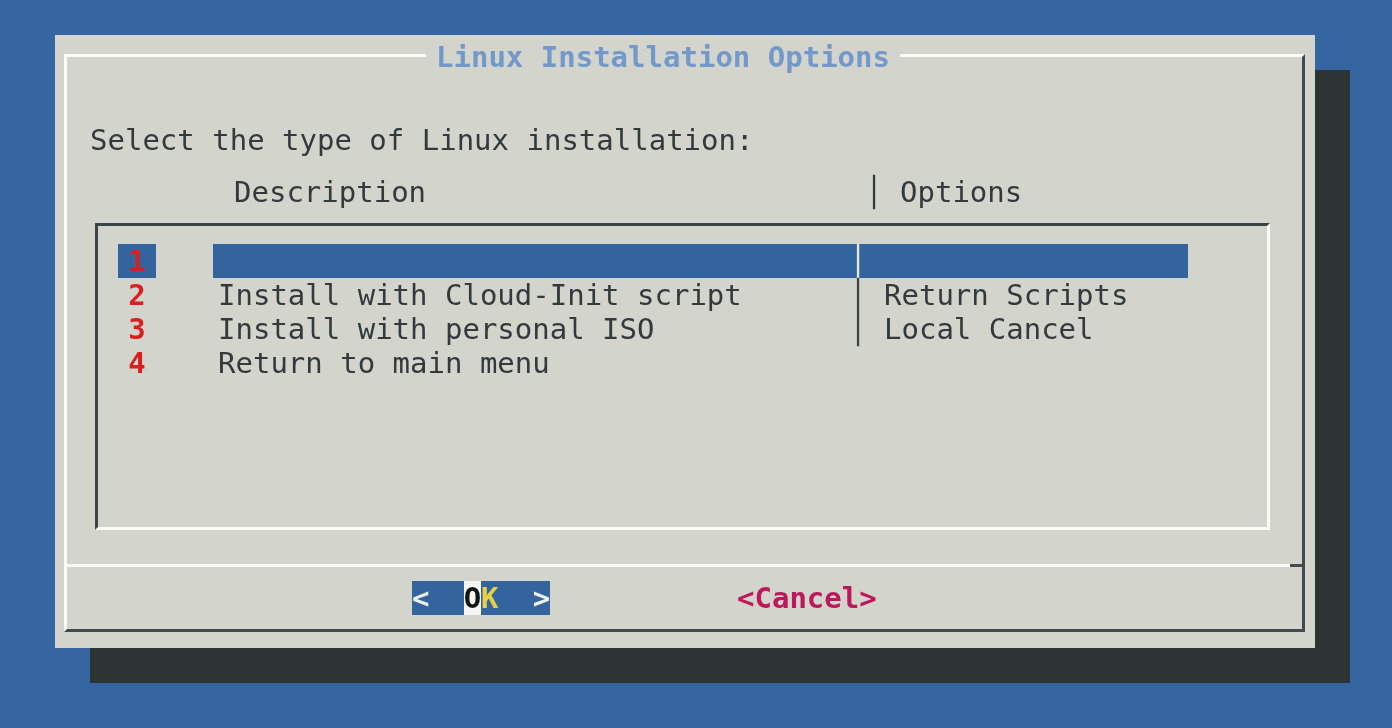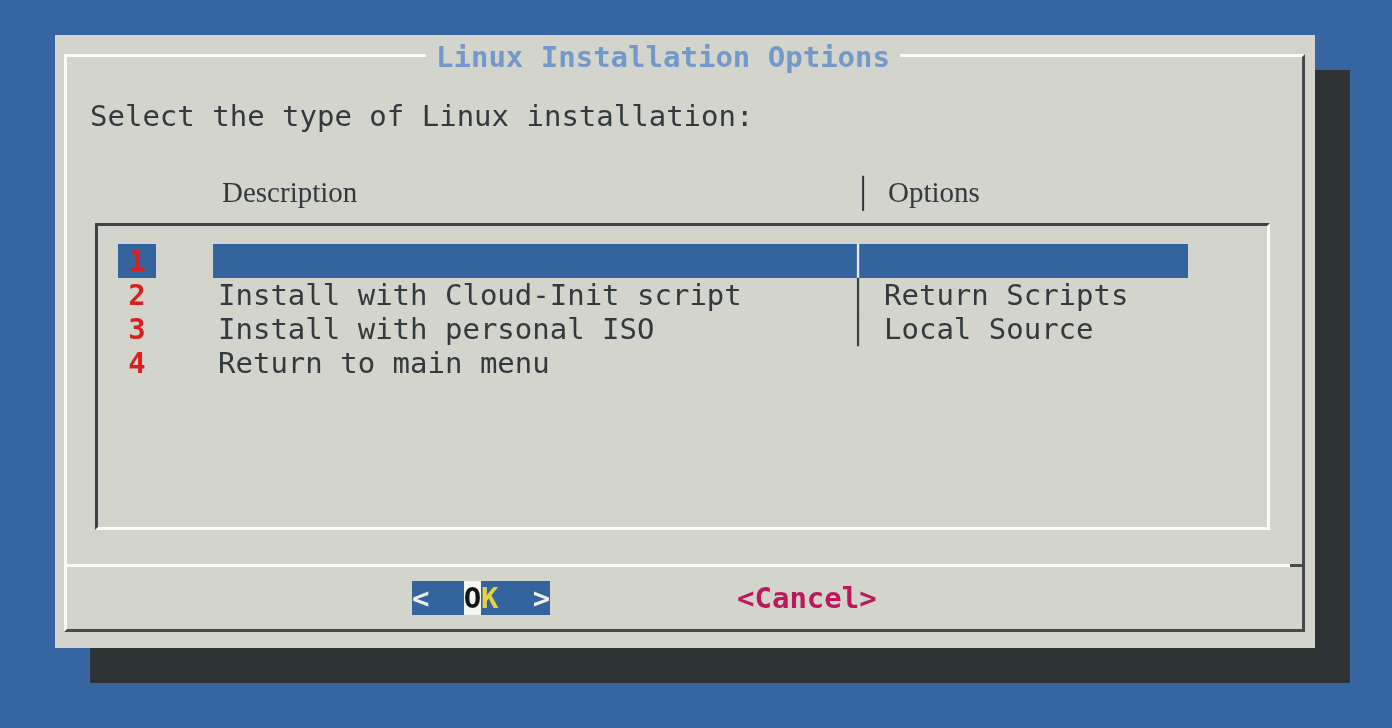--- a/index.html
+++ b/index.html
@@ -47,23 +47,23 @@
   .hsep-cap{
     position:absolute;left:1235px;top:529px;width:12px;height:3px;
     background:var(--line-dark);
   }
   .title{
     position:absolute;top:5px;left:608px;transform:translateX(-50%);
     height:34px;padding:0 10px;white-space:pre;
     background:var(--surface);color:var(--title-blue);font-weight:bold;
   }
   .instruction{
-    position:absolute;left:35px;top:64px;height:34px;white-space:pre;
+    position:absolute;left:35px;top:88px;height:34px;white-space:pre;
   }
-  .colhead{position:absolute;left:4px;top:140px;width:100%;height:34px;font-family:Liberation Serif, serif;}
+  .colhead{position:absolute;left:16px;top:140px;width:100%;height:34px;}
   .colhead .desc{position:absolute;left:163px;white-space:pre;}
   .colhead .sep{position:absolute;left:794px;width:18px;text-align:center;}
   .colhead .src{position:absolute;left:829px;white-space:pre;}
   .listbox{
     position:absolute;left:40px;top:188px;width:1175px;height:307px;
     border-style:solid;border-width:3px;
     border-top-color:#3d4446;border-left-color:#3d4446;
     border-right-color:var(--line-light);border-bottom-color:var(--line-light);
   }
   .row{position:absolute;left:0;width:100%;height:34px;cursor:default;}
@@ -126,21 +126,21 @@
     <div class="row" style="top:243px">
       <span class="num">2</span>
       <span class="label">Install with Cloud-Init script</span>
       <span class="sep">│</span>
       <span class="source">Return Scripts</span>
     </div>
     <div class="row" style="top:277px">
       <span class="num">3</span>
       <span class="label">Install with personal ISO</span>
       <span class="sep">│</span>
-      <span class="source">Local Source</span>
+      <span class="source">Local Cancel</span>
     </div>
     <div class="row" style="top:311px">
       <span class="num">4</span>
       <span class="label">Return to main menu</span>
       <span class="sep"></span>
       <span class="source"></span>
     </div>
 
     <div class="btn-row">
       <div class="ok-btn">

